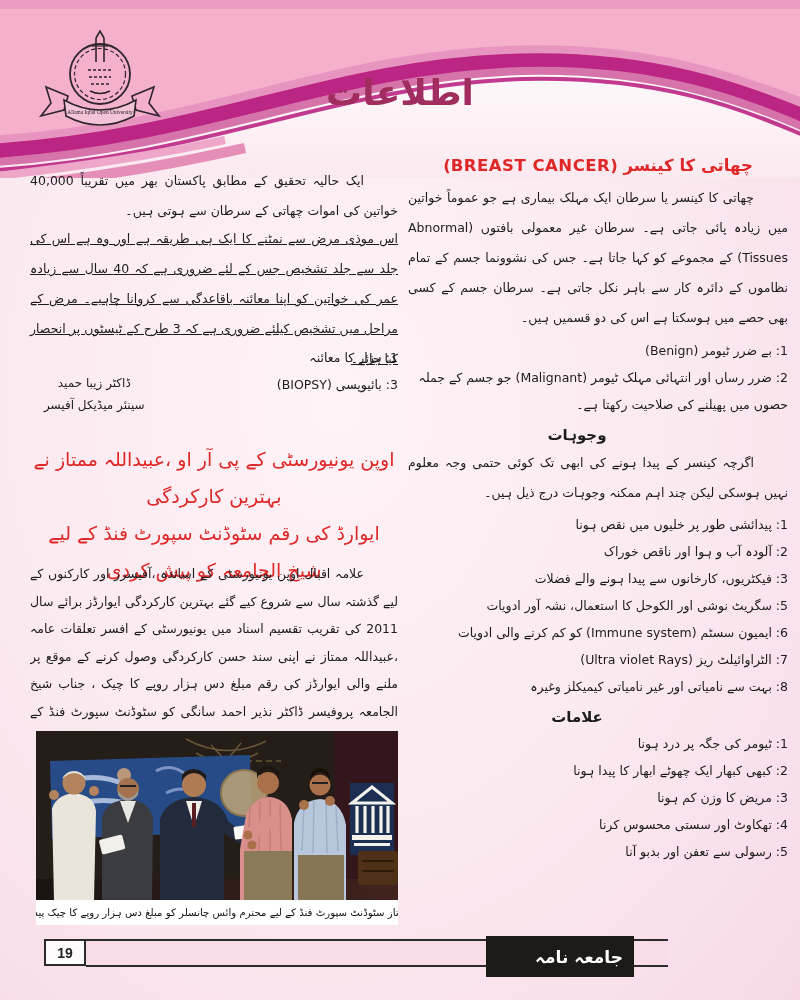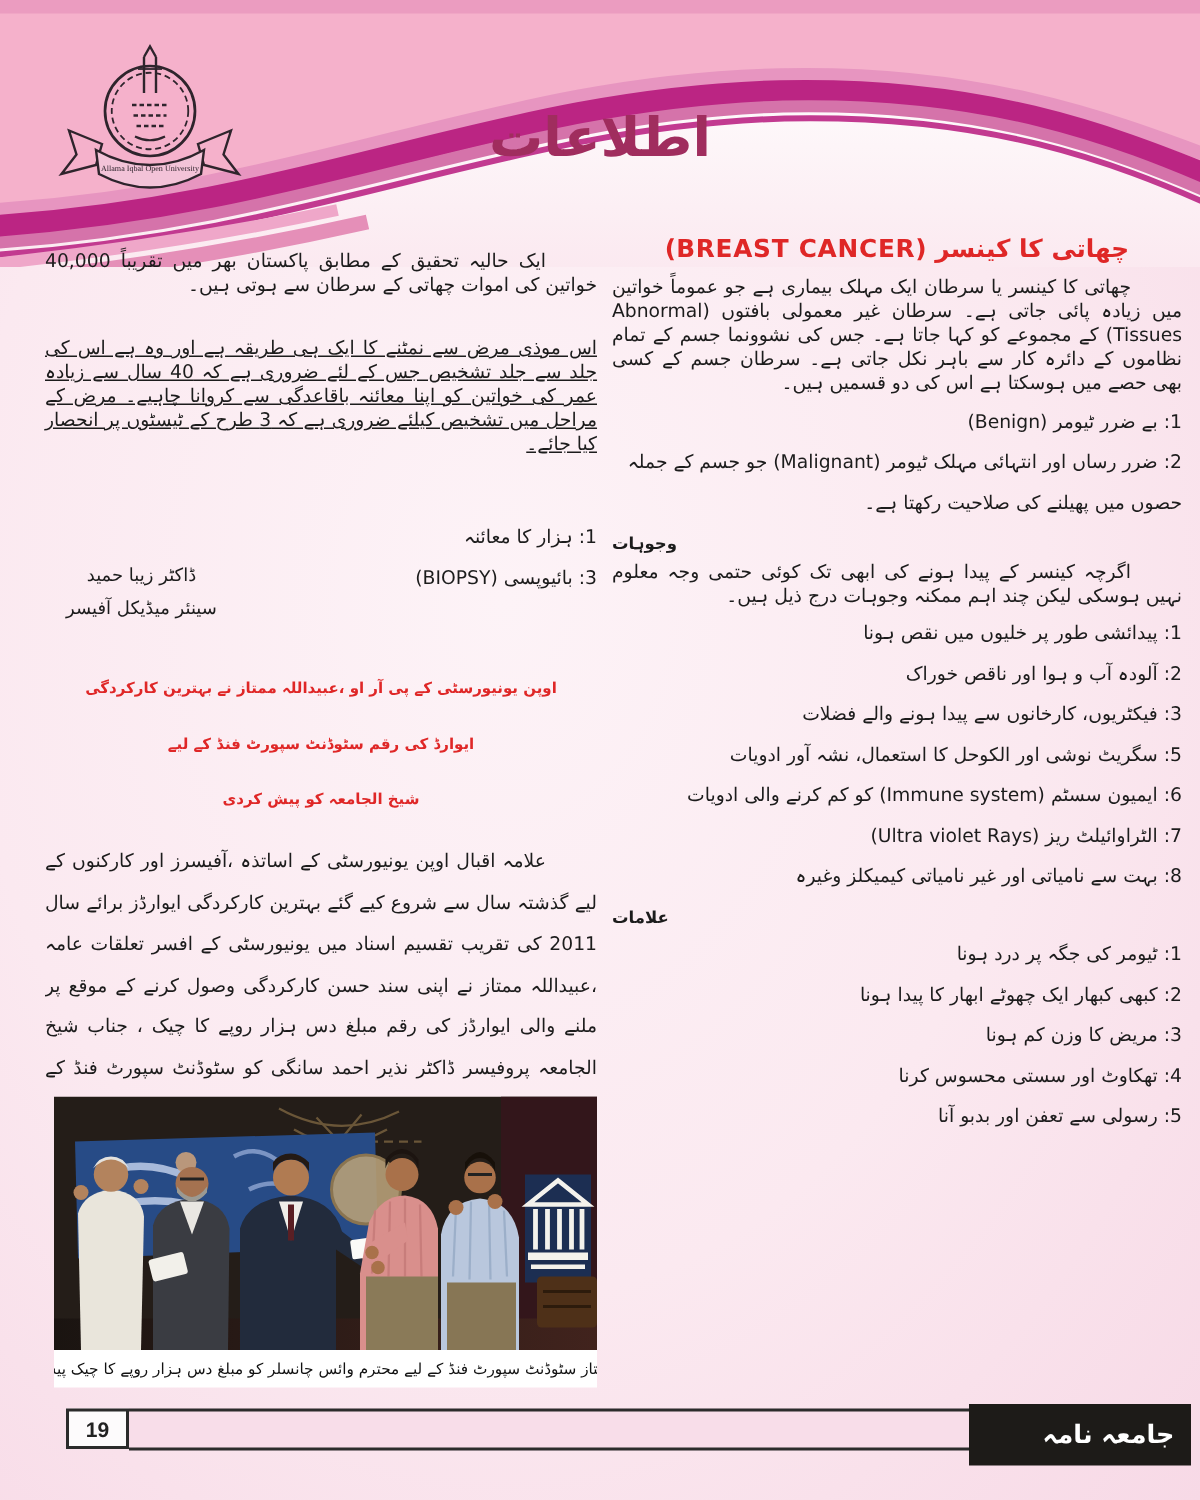--- a/index.html
+++ b/index.html
@@ -7,42 +7,42 @@
         background:radial-gradient(ellipse at 42% 40%, #fdf3f7 0%, #fbe9f0 55%, #f7d9e6 100%);
         font-family:"DejaVu Sans",sans-serif;}
   
   .header{position:absolute;left:0;top:0;width:800px;height:178px;}
   .header svg.wave{position:absolute;left:0;top:0;}
   .page-title{position:absolute;left:0;top:72px;width:800px;text-align:center;
               font-size:36px;font-weight:bold;color:#a02d5e;direction:rtl;}
   .logo{position:absolute;left:34px;top:24px;}
   
   .u{direction:rtl;unicode-bidi:embed;color:#1c1c1c;}
-  .para{font-size:12.5px;line-height:16px;text-align:justify;text-align-last:right;margin:0;}
+  .para{font-size:12.5px;line-height:30px;text-align:justify;text-align-last:right;margin:0;}
   .ind{text-indent:34px;}
   .li{font-size:12.5px;line-height:27px;text-align:right;}
-  .sec-h{font-size:11px;font-weight:bold;text-align:left;margin:8px 42px 4px 0;}
+  .sec-h{font-size:15px;font-weight:bold;text-align:center;margin:8px 42px 4px 0;}
   .red{color:#df2727;}
   
   .col-right{position:absolute;left:408px;top:156px;width:380px;height:786px;overflow:hidden;}
   .article-h{font-size:16.5px;font-weight:bold;text-align:center;margin:0 0 8px 0;letter-spacing:.5px;}
   .col-left{position:absolute;left:30px;top:0;width:368px;}
   .lc-para1{position:absolute;left:0;top:166px;width:368px;}
   .lc-para2{position:absolute;left:0;top:224px;width:368px;text-decoration:underline;}
   .lc-tests{position:absolute;left:0;top:344px;width:368px;height:96px;}
   .signature{position:absolute;left:14px;top:28px;font-size:12px;line-height:22px;text-align:center;}
-  .award-h{position:absolute;left:0;top:441px;width:368px;font-size:10px;font-weight:bold;
+  .award-h{position:absolute;left:0;top:441px;width:368px;font-size:19px;font-weight:normal;
            line-height:37px;text-align:center;}
   .lc-award-para{position:absolute;left:0;top:560px;width:368px;max-height:168px;overflow:hidden;line-height:27.5px;}
   
   .photo-block{position:absolute;left:36px;top:731px;width:362px;}
   .photo-caption{background:#ffffff;height:25px;display:flex;align-items:center;justify-content:center;
                  font-size:10.2px;color:#111;white-space:nowrap;overflow:hidden;}
   
-  .footer{position:absolute;left:44px;top:936px;width:750px;height:42px;}
+  .footer{position:absolute;left:44px;top:936px;width:590px;height:42px;}
   .pagenum-box{position:absolute;left:0;top:3px;width:38px;height:23px;background:#fdfbfc;
                border:2px solid #2b2b2b;display:flex;align-items:center;justify-content:center;
                font:bold 14px "Liberation Sans",sans-serif;color:#222;}
   .footer-bar{position:absolute;left:42px;top:3px;width:582px;height:24px;background:#f8dde9;
               border-top:2px solid #2b2b2b;border-bottom:2px solid #2b2b2b;}
   .masthead{position:absolute;right:0;top:0;width:110px;height:41px;background:#1d1b18;
             color:#ffffff;display:flex;align-items:center;justify-content:center;
             font-size:17px;font-weight:bold;padding-left:38px;}
 </style>
 </head>

